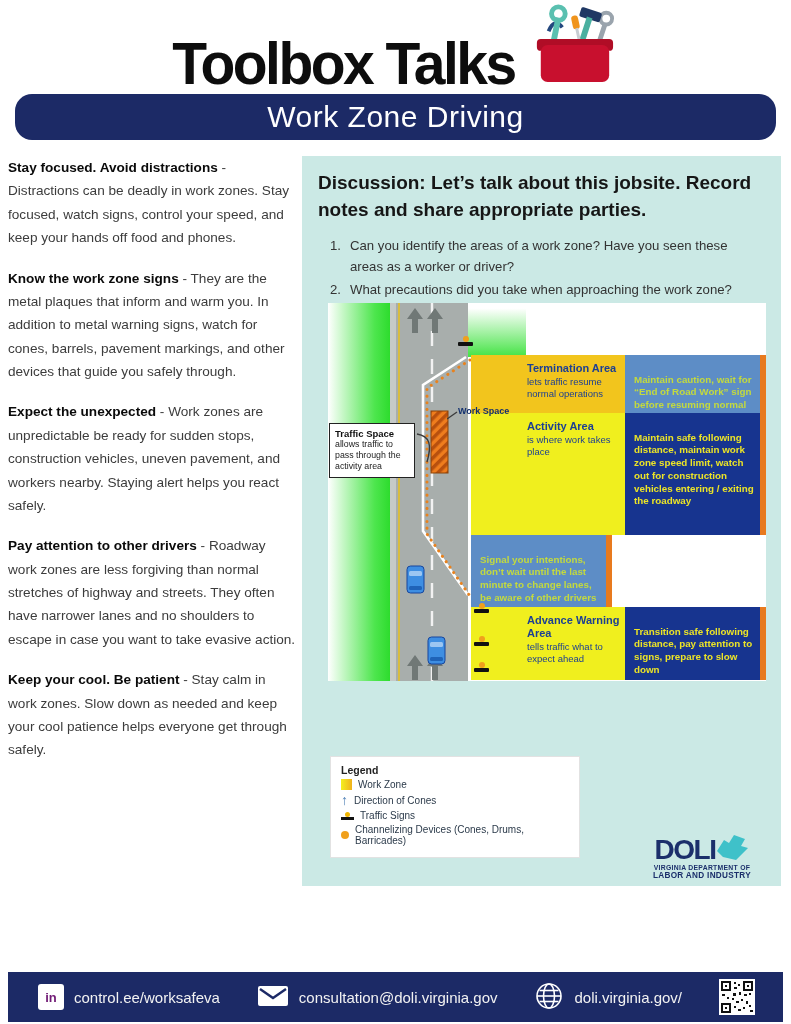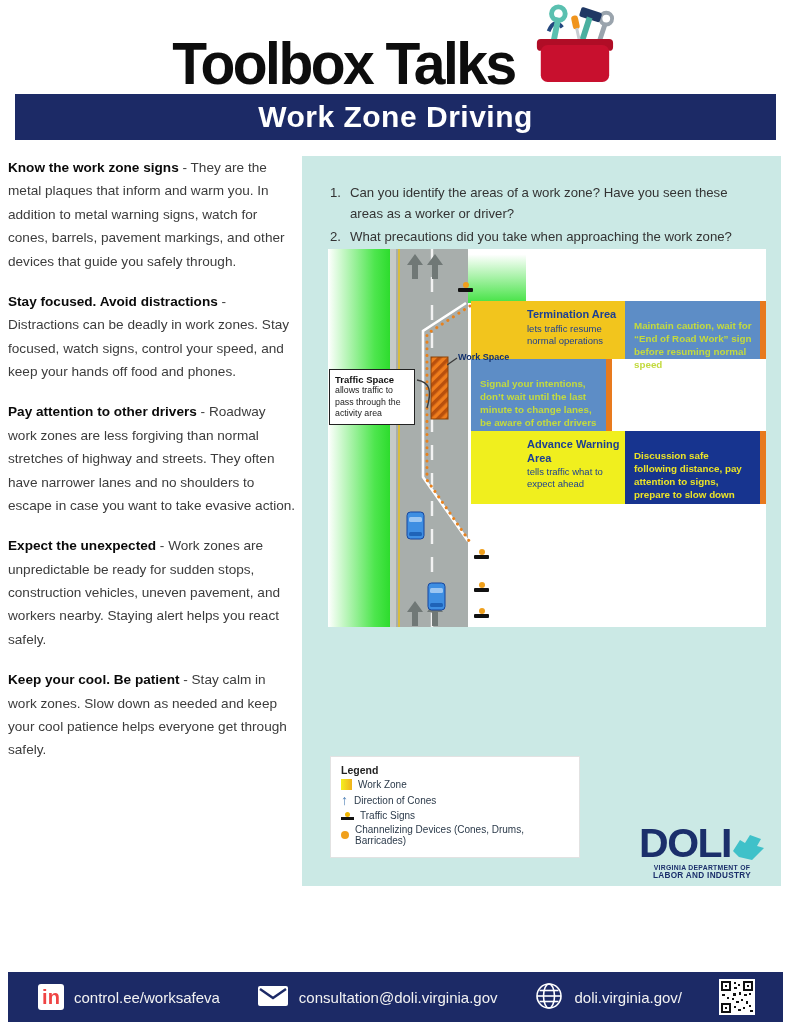--- a/index.html
+++ b/index.html
@@ -2,21 +2,21 @@
 <html><head>
 <meta charset="utf-8">
 <style>
   * { margin:0; padding:0; box-sizing:border-box; }
   body { font-family:"Liberation Sans", sans-serif; background:#ffffff; }
   .page { position:relative; width:791px; height:1024px; background:#fff; overflow:hidden; }
 
   
   .title-row { display:flex; justify-content:center; align-items:flex-end; gap:14px; padding-top:8px; height:90px; }
   .main-title { font-size:57px; font-weight:900; color:#0d0d0d; letter-spacing:-2.5px; line-height:0.95; transform:scaleY(1.04); }
-  .banner { margin:4px 15px 0 15px; height:46px; background:#1c2a66; color:#ffffff; display:flex; align-items:center; justify-content:center; font-size:30px; font-weight:700; letter-spacing:0.5px; }
+  .banner { margin:4px 15px 0 15px; height:46px; background:#1c2a66; color:#ffffff; display:flex; align-items:center; justify-content:center; font-size:30px; font-weight:400; letter-spacing:0.5px;border-radius:17px; }
   .subtitle { margin:18px auto 0 auto; max-width:690px; text-align:center; color:#f0861c; font-weight:800; font-size:17.5px; line-height:1.38; }
 
   
   .content { display:flex; margin-top:16px; padding-left:8px; }
   .left-col { width:294px; padding-right:6px; }
   .left-col p { font-size:13.6px; line-height:1.72; color:#3c3c3c; margin-bottom:17px; }
   .left-col b { color:#0a0a0a; }
 
   .teal-panel { position:relative; width:479px; height:730px; background:#cbe9e5; padding:14px 0 0 16px; }
   .disc-heading { max-width:448px; font-size:19px; font-weight:800; color:#161616; line-height:1.4; }
@@ -64,28 +64,28 @@
   .swatch { width:11px; height:11px; background:linear-gradient(90deg,#f4ef1e,#f0b21c); flex:none; }
   .dir-arrow { color:#4d7fb5; font-weight:900; font-size:14px; line-height:1; flex:none; }
   .mini-sign { flex:none; width:13px; }
   .mini-sign .dot { width:5px; height:5px; border-radius:50%; background:#f0b400; margin:0 auto; }
   .mini-sign .bar { height:3px; background:#111; }
   .cone-dot { width:8px; height:8px; border-radius:50%; background:#f0a01c; flex:none; }
 
   
   .doli { position:absolute; right:14px; bottom:6px; width:130px; text-align:center; z-index:3; }
   .doli-top { display:flex; align-items:flex-end; justify-content:center; }
-  .doli-text { font-size:41px; font-weight:900; color:#1b2f6b; letter-spacing:-1.5px; line-height:0.9; }
+  .doli-text { font-size:28px; font-weight:900; color:#1b2f6b; letter-spacing:-1.5px; line-height:0.9; }
   .doli-l1 { font-size:6.8px; font-weight:700; color:#1b2f6b; letter-spacing:0.3px; margin-top:2px; }
   .doli-l2 { font-size:8.2px; font-weight:900; color:#1b2f6b; letter-spacing:0.3px; }
 
   
   .footer { position:absolute; left:8px; right:8px; bottom:2px; height:50px; background:#1c2a66; display:flex; align-items:center; justify-content:space-between; padding:0 28px 0 30px; }
   .flink { display:flex; align-items:center; gap:10px; color:#f2f2f2; font-size:15px; }
-  .li-icon { width:26px; height:26px; background:#ffffff; border-radius:3px; color:#ef4444; font-weight:800; font-size:20px; display:flex; align-items:center; justify-content:center; }
+  .li-icon { width:26px; height:26px; background:#ffffff; border-radius:3px; color:#701a75; font-weight:800; font-size:13px; display:flex; align-items:center; justify-content:center; }
   .qr-box { width:36px; height:36px; }
 </style>
 </head>
 <body>
 
 <div class="page">
 
   <div class="title-row">
     <div class="main-title">Toolbox Talks</div>
     <span>
@@ -107,28 +107,29 @@
         <rect x="12" y="44" width="70" height="38" rx="7" fill="#c8102e"></rect>
       </svg>
     </span>
   </div>
 
   <div class="banner">Work Zone Driving</div>
 
   <div class="content">
 
     <div class="left-col">
+      <p><b>Stay focused. Avoid distractions</b><span> - Distractions can be deadly in work zones. Stay focused, watch signs, control your speed, and keep your hands off food and phones.</span></p>
       <p><b>Know the work zone signs</b><span> - They are the metal plaques that inform and warm you. In addition to metal warning signs, watch for cones, barrels, pavement markings, and other devices that guide you safely through.</span></p>
-      <p><b>Stay focused. Avoid distractions</b><span> - Distractions can be deadly in work zones. Stay focused, watch signs, control your speed, and keep your hands off food and phones.</span></p>
+      <p><b>Expect the unexpected</b><span> - Work zones are unpredictable be ready for sudden stops, construction vehicles, uneven pavement, and workers nearby. Staying alert helps you react safely.</span></p>
       <p><b>Pay attention to other drivers</b><span> - Roadway work zones are less forgiving than normal stretches of highway and streets. They often have narrower lanes and no shoulders to escape in case you want to take evasive action.</span></p>
-      <p><b>Expect the unexpected</b><span> - Work zones are unpredictable be ready for sudden stops, construction vehicles, uneven pavement, and workers nearby. Staying alert helps you react safely.</span></p>
       <p><b>Keep your cool. Be patient</b><span> - Stay calm in work zones. Slow down as needed and keep your cool patience helps everyone get through safely.</span></p>
     </div>
 
     <div class="teal-panel">
+      <div class="disc-heading">Discussion: Let’s talk about this jobsite. Record notes and share appropriate parties.</div>
 
       <div class="questions">
         <div class="q-item">
           <span class="q-num">1.</span>
           <span>Can you identify the areas of a work zone? Have you seen these areas as a worker or driver?</span>
         </div>
         <div class="q-item">
           <span class="q-num">2.</span>
           <span>What precautions did you take when approaching the work zone?</span>
         </div>
@@ -175,29 +176,36 @@
         <div class="grass-topright"></div>
 
         <div class="zone-rows">
           <div class="zrow zr0">
             <div class="zarea">
               <div class="zname">Termination Area</div>
               <div class="zdesc">lets traffic resume normal operations</div>
             </div>
             <div class="zadvice">Maintain caution, wait for “End of Road Work” sign before resuming normal speed</div>
           </div>
+          <div class="zrow zr1">
+            <div class="zarea">
+              <div class="zname">Activity Area</div>
+              <div class="zdesc">is where work takes place</div>
+            </div>
+            <div class="zadvice">Maintain safe following distance, maintain work zone speed limit, watch out for construction vehicles entering / exiting the roadway</div>
+          </div>
           <div class="zrow zr2">
             <div class="zadvice">Signal your intentions, don’t wait until the last minute to change lanes, be aware of other drivers</div>
           </div>
           <div class="zrow zr3">
             <div class="zarea">
               <div class="zname">Advance Warning Area</div>
               <div class="zdesc">tells traffic what to expect ahead</div>
             </div>
-            <div class="zadvice">Discussion safe following distance, pay attention to signs, prepare to slow down</div>
+            <div class="zadvice">Transition safe following distance, pay attention to signs, prepare to slow down</div>
           </div>
         </div>
 
         <div class="traffic-callout">
           <div class="tc-title">Traffic Space</div>
           <div class="tc-body">allows traffic to pass through the activity area</div>
         </div>
         <svg class="tc-connector" width="26" height="36">
           <path d="M1,5 C14,7 16,16 11,33" stroke="#3a3a3a" stroke-width="1.4" fill="none"></path>
         </svg>

